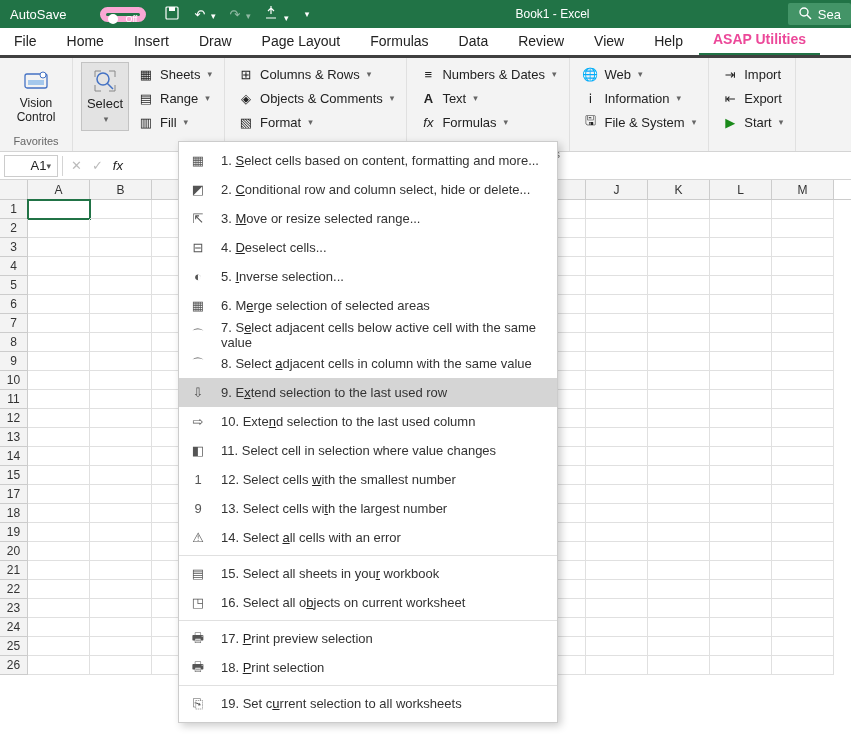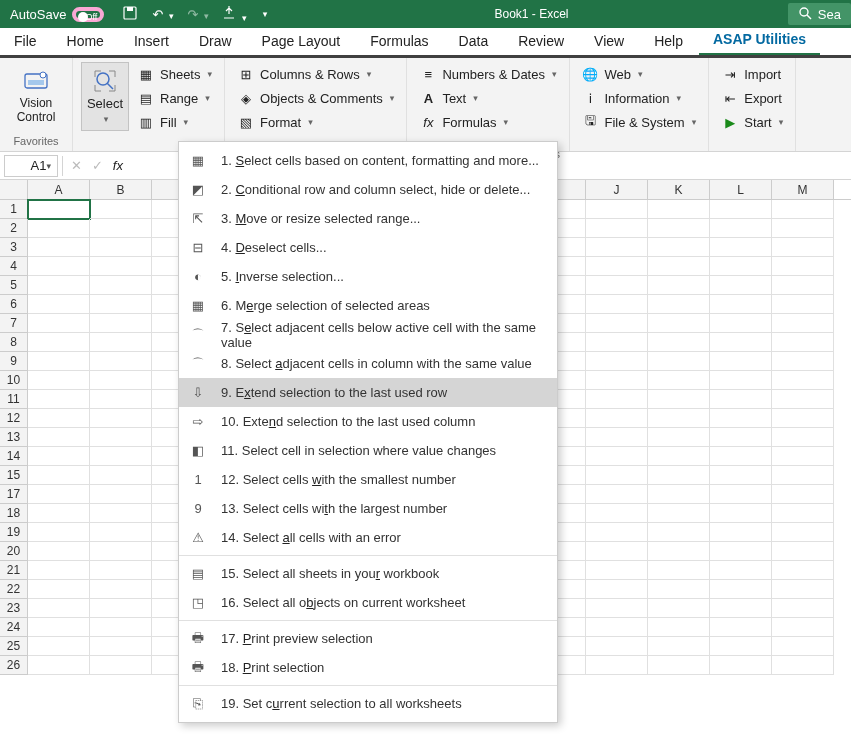--- a/index.html
+++ b/index.html
@@ -1,33 +1,33 @@
 <!DOCTYPE html>
 <html><head>
 <meta charset="utf-8">
 <style>
   * { margin:0; padding:0; box-sizing:border-box; font-family:"Segoe UI",Arial,sans-serif; font-size:13px; color:#222; }
   body { background:#fff; width:851px; height:746px; overflow:hidden; position:relative; }
 
   
   .titlebar { height:28px; background:#217346; display:flex; align-items:center; color:#fff; font-size:12px; }
   .titlebar .autosave { display:flex; gap:6px; padding:0 10px; }
-  .titlebar .toggle { width:32px; height:15px; border:4px solid #f9a8d4; border-radius:8px; position:relative; }
+  .titlebar .toggle { width:46px; height:15px; border:6px solid #f9a8d4; border-radius:8px; position:relative;margin-left:28px; }
   .titlebar .toggle::after { content:""; position:absolute; left:2px; top:1.5px; width:10px; height:10px; border-radius:50%; background:#fff; }
   .titlebar .toggle-off { font-size:9px; position:absolute; right:3px; top:1px; color:#fff; }
   .titlebar .qat { display:flex; gap:14px; padding:0 8px; align-items:center; }
   .titlebar .qat svg, .titlebar .qat span { color:#fff; }
   .titlebar .doc { flex:1; text-align:center; color:#fff; font-size:12px; }
   .titlebar .search { display:flex; align-items:center; gap:6px; padding:0 10px; background:#439467; height:22px; margin:3px 0; border-radius:2px; }
   .tb { color:#fff; }
 
   
   .menutabs { height:30px; background:#fff; border-bottom:3px solid #404040; display:flex; align-items:flex-end; gap:2px; }
   .menutabs .tab { padding:6px 14px; font-size:14px; color:#222; cursor:pointer; }
-  .menutabs .tab.active { color:#0369a1; border-bottom:2px solid #217346; font-weight:600; }
+  .menutabs .tab.active { color:#ec4899; border-bottom:2px solid #217346; font-weight:600; }
 
   
   .ribbon { height:94px; background:#f3f3f3; border-bottom:1px solid #d4d4d4; display:flex; }
   .group { border-right:1px solid #e0e0e0; padding:4px 8px 2px; display:flex; flex-direction:column; justify-content:space-between; }
   .group-body { display:flex; gap:4px; align-items:flex-start; }
   .group-label { text-align:center; font-size:11px; color:#666; padding-bottom:2px; }
   .bigbtn { display:flex; flex-direction:column; align-items:center; justify-content:flex-start; width:66px; padding:4px 2px; gap:2px; cursor:pointer; border:1px solid transparent; }
   .bigbtn.active { background:#e3e3e3; border:1px solid #c3c3c3; }
   .bigbtn .ico { width:28px; height:28px; display:flex; align-items:center; justify-content:center; }
   .bigbtn .lbl { font-size:12px; text-align:center; line-height:1.15; }

